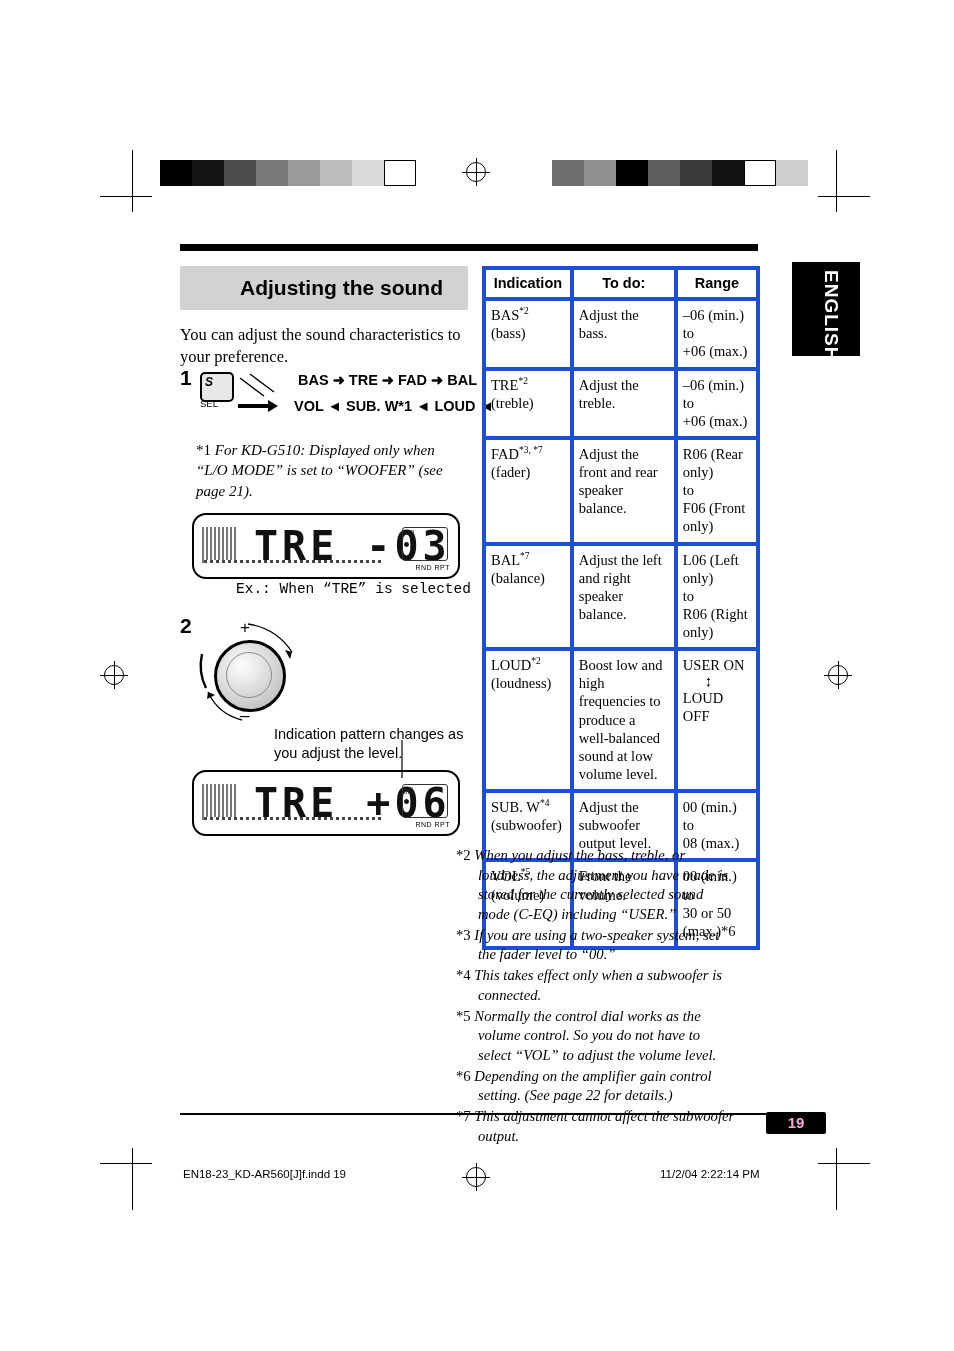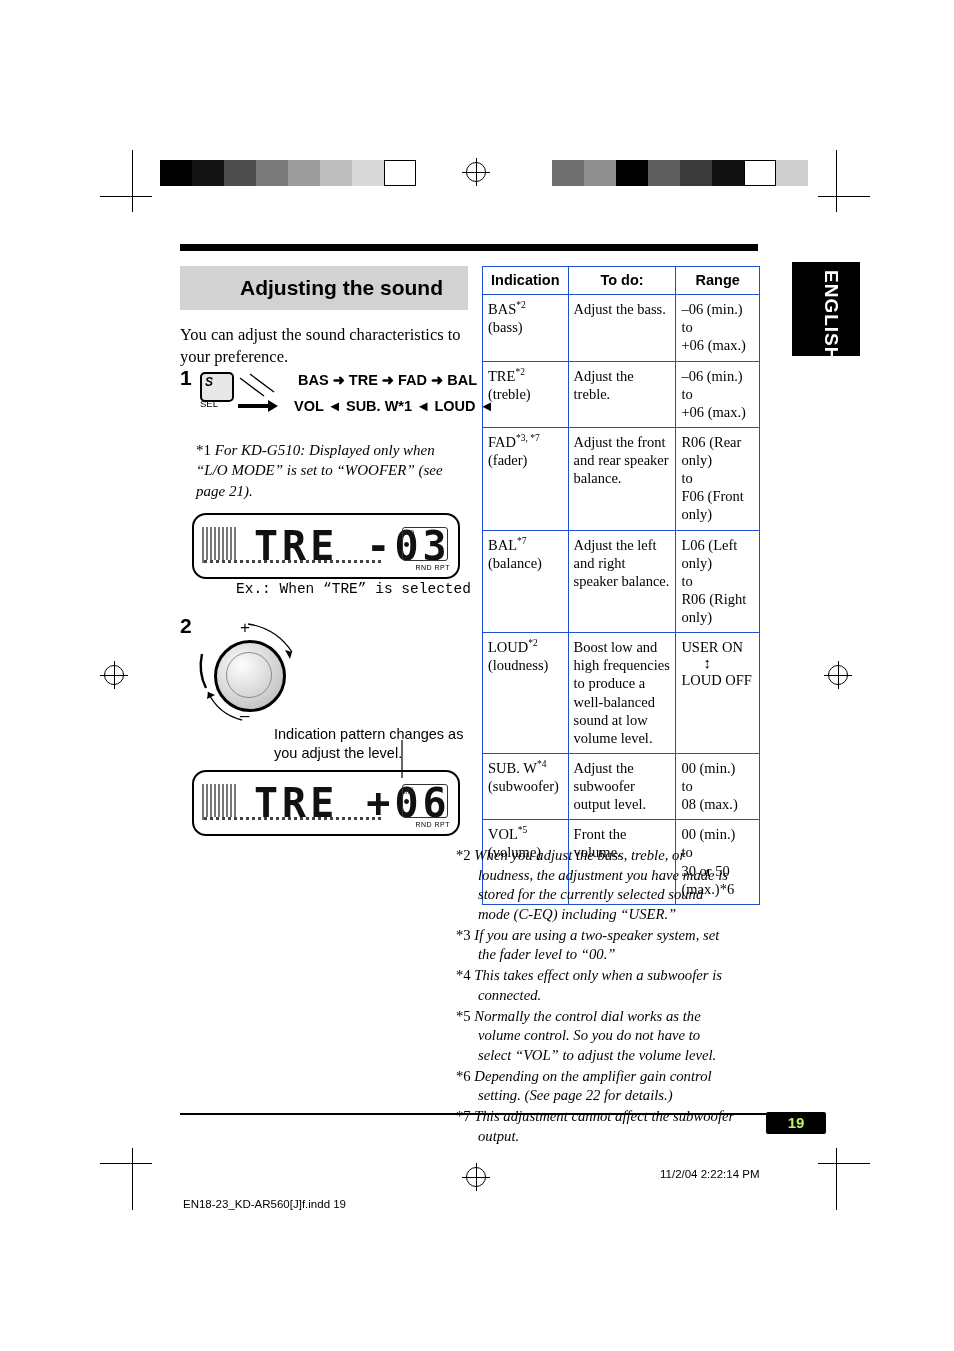--- a/index.html
+++ b/index.html
@@ -298,21 +298,21 @@
   
   table.spec {
     position: absolute;
     left: 482px;
     top: 266px;
     border-collapse: collapse;
     width: 278px;
     font-size: 14.5px;
   }
   table.spec th, table.spec td {
-    border: 1px solid #1d4ed8;
+    border: 4px solid #1d4ed8;
     padding: 5px 5px 6px 5px;
     vertical-align: top;
     line-height: 1.25;
   }
   table.spec th {
     font-family: "Liberation Sans", sans-serif;
     font-weight: bold;
     font-size: 14.5px;
     text-align: center;
     padding: 4px 2px 5px 2px;
@@ -355,35 +355,34 @@
     height: 2px;
     background: #000;
   }
   .pagenum {
     position: absolute;
     left: 766px;
     top: 1112px;
     width: 60px;
     height: 22px;
     background: #000;
-    color: #bef264;
+    color: #f9a8d4;
     font-family: "Liberation Sans", sans-serif;
     font-weight: bold;
     font-size: 15px;
     text-align: center;
     line-height: 22px;
     border-radius: 2px;
   }
   .foot-left {
     position: absolute;
     left: 183px;
     top: 1168px;
     font-family: "Liberation Sans", sans-serif;
     font-size: 11.5px;
-    margin-top: 30px;
   }
   .foot-right {
     position: absolute;
     left: 660px;
     top: 1168px;
     font-family: "Liberation Sans", sans-serif;
     font-size: 11.5px;
   }
 </style>
 </head>

